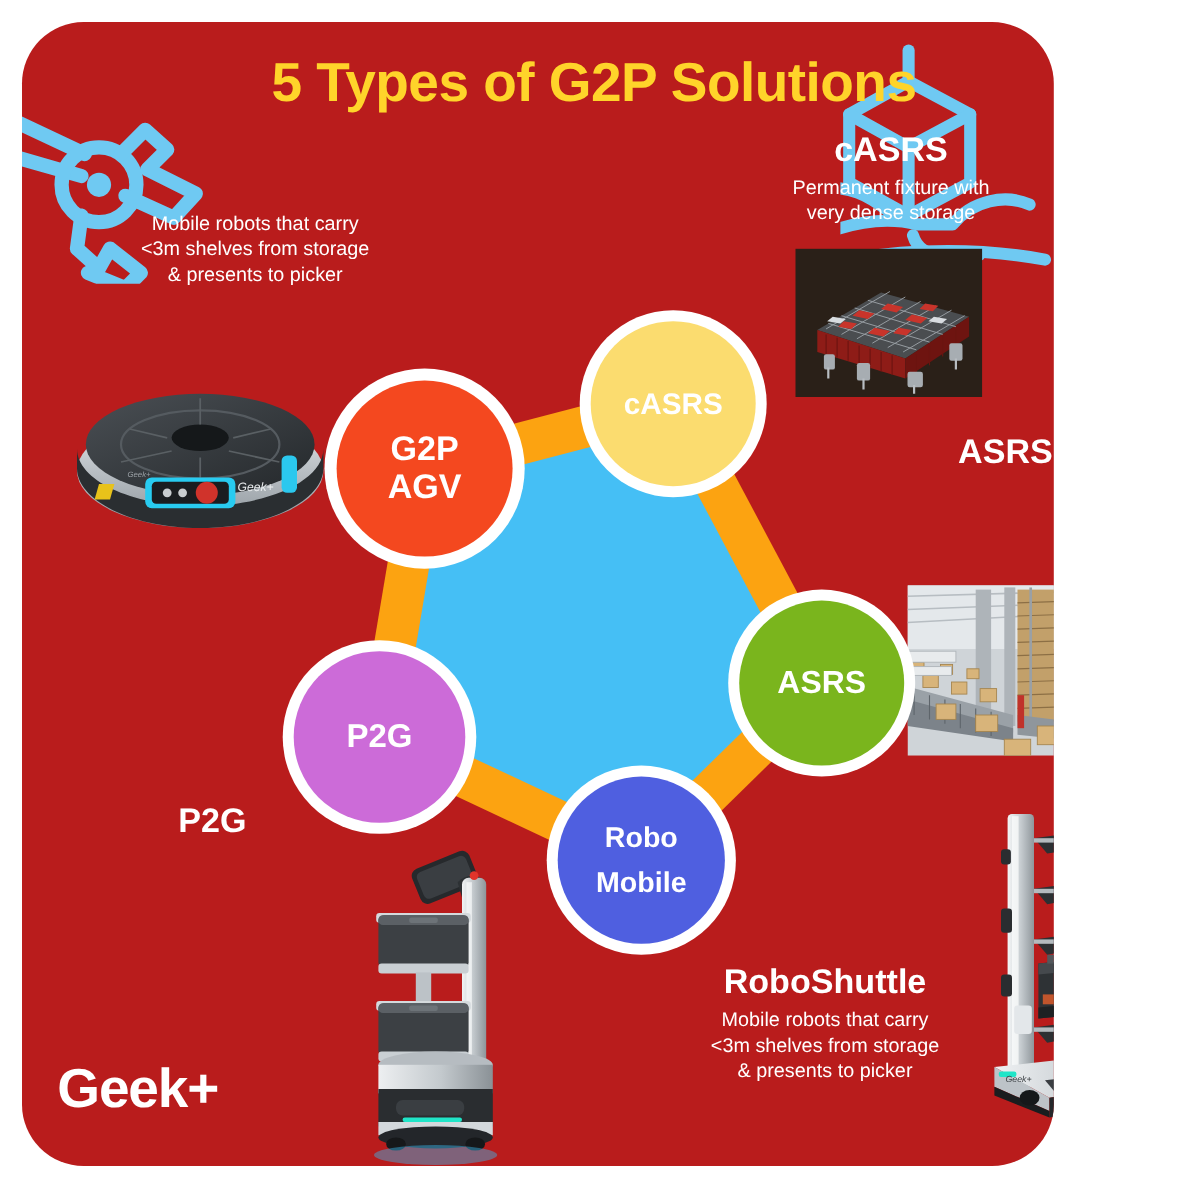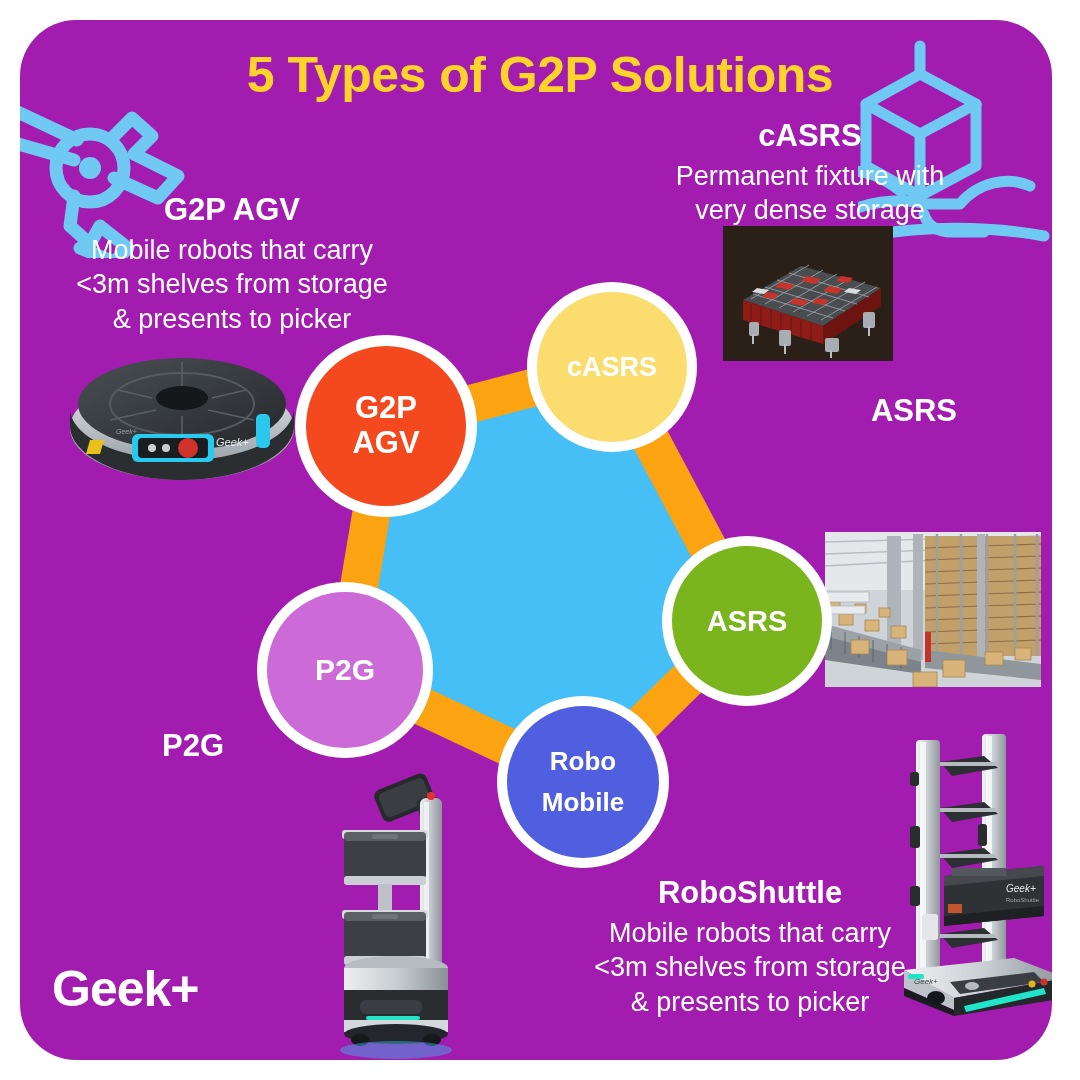--- a/index.html
+++ b/index.html
@@ -11,23 +11,23 @@
     width: 1080px;
     height: 1080px;
     font-family: "Liberation Sans", sans-serif;
     overflow: hidden;
   }
 
   #canvas {
     position: absolute;
     left: 20px;
     top: 20px;
-    width: 1032px;
+    width: 938px;
     height: 1040px;
-    background: #a21caf;
+    background: #b91c1c;
     border-radius: 56px;
     overflow: hidden;
   }
 
   
   .deco {
     position: absolute;
     pointer-events: none;
   }
   #deco-gripper { left: -38px; top: 28px; }
@@ -96,21 +96,21 @@
 
   
   .block { position: absolute; color: #ffffff; }
   .block .b-title {
     font-weight: bold;
     font-size: 31px;
     line-height: 1.18;
     margin-bottom: 4px;
   }
   .block .b-desc {
-    font-size: 27px;
+    font-size: 18px;
     line-height: 1.28;
     white-space: pre-line;
   }
 
   #block-g2pagv { left: 22px; top: 172px; width: 380px; text-align: center; }
   #block-casrs  { left: 600px; top: 98px;  width: 380px; text-align: center; }
   #block-asrs   { left: 760px; top: 373px; width: 268px; text-align: center; }
   #block-p2g    { left: 18px;  top: 708px; width: 310px; text-align: center; }
   #block-roboshuttle { left: 540px; top: 855px; width: 380px; text-align: center; }
 
@@ -485,21 +485,20 @@
     </div>
   </div>
 
   <div class="node" id="node-p2g">
     <div class="node-inner" style="background:#CC6BD8;">
       <span>P2G</span>
     </div>
   </div>
 
   <div class="block" id="block-g2pagv">
-    <div class="b-title">G2P AGV</div>
     <div class="b-desc">Mobile robots that carry
 &lt;3m shelves from storage
 &amp; presents to picker</div>
   </div>
 
   <div class="block" id="block-casrs">
     <div class="b-title">cASRS</div>
     <div class="b-desc">Permanent fixture with
 very dense storage</div>
   </div>

